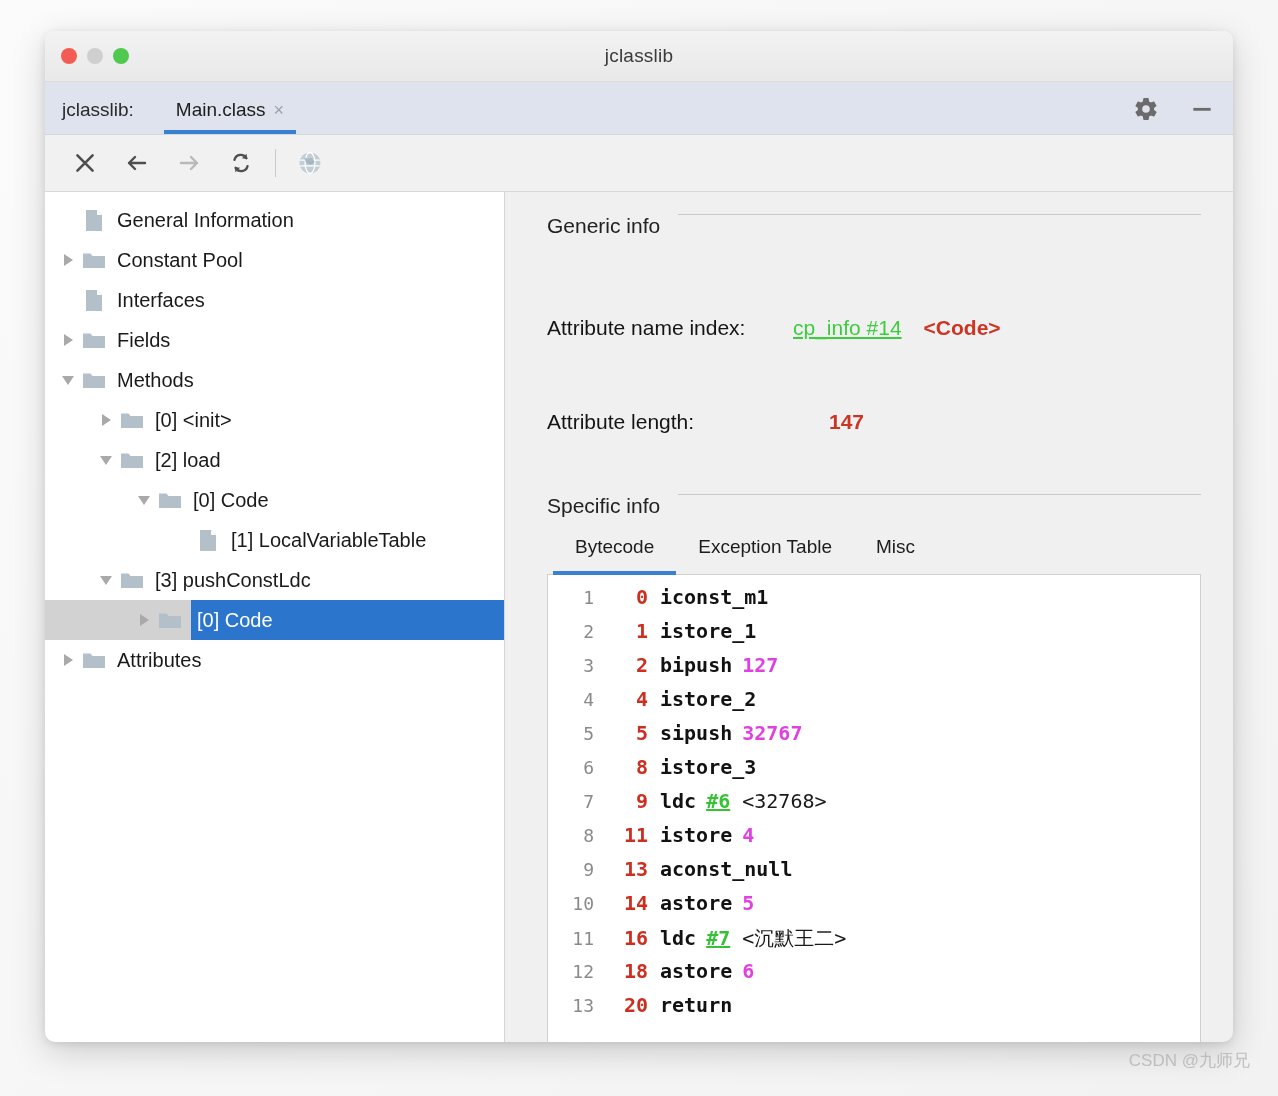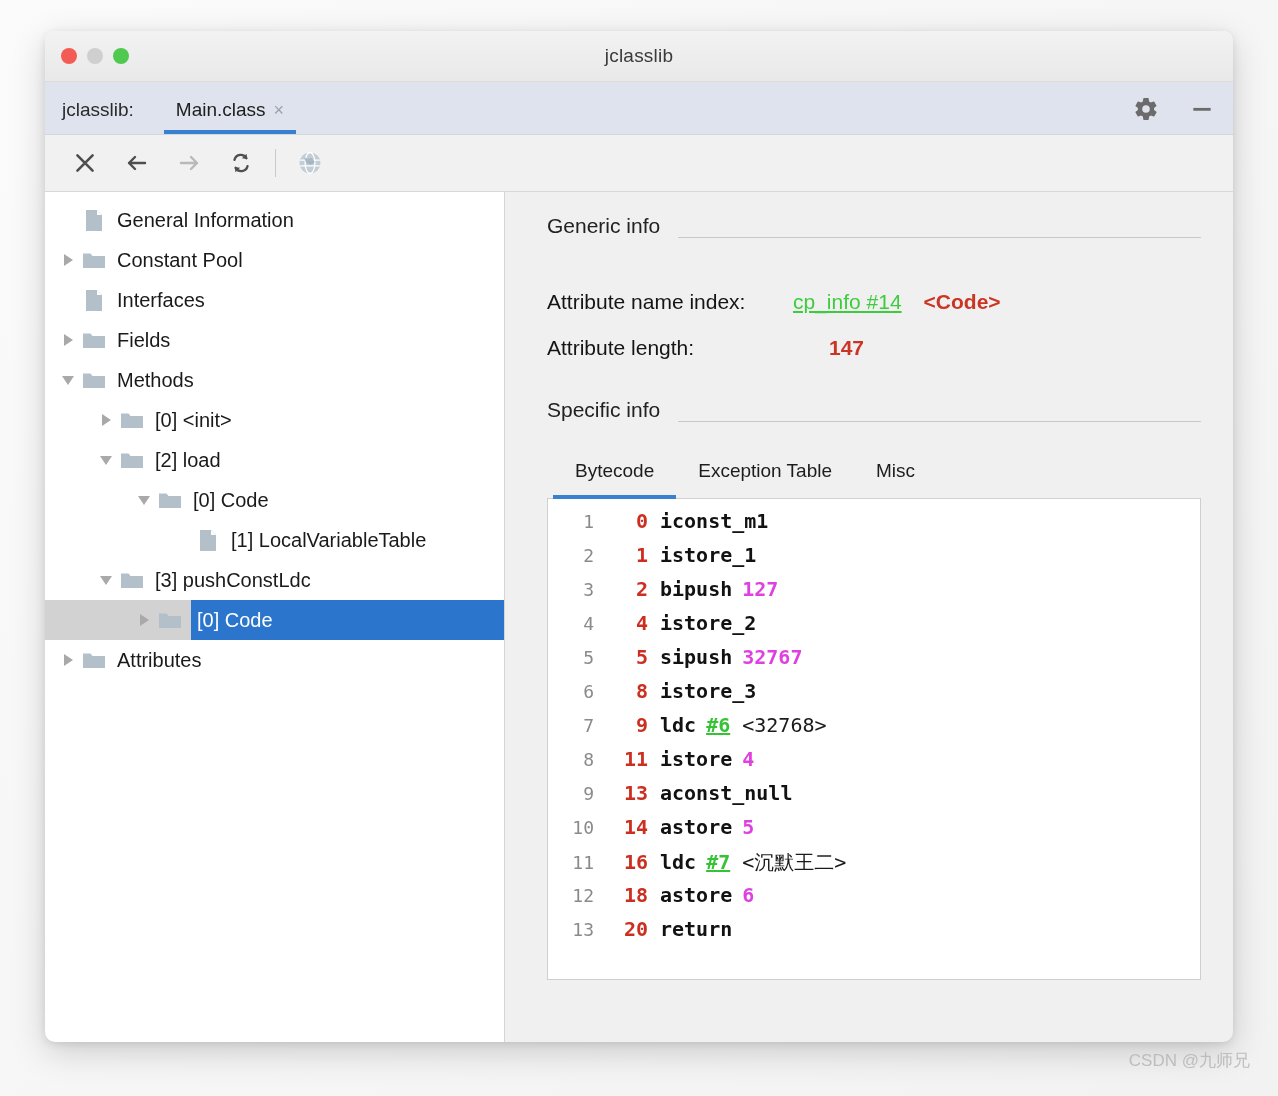--- a/index.html
+++ b/index.html
@@ -219,41 +219,42 @@
     position: absolute;
     top: 0; bottom: 0;
     background: #2b76cc;
     z-index: 1;
     right: 0;
   }
 
   
   .section-head {
     display: flex;
-    align-items: flex-end;
+    align-items: flex-start;
     gap: 18px;
     margin-bottom: 4px;
   }
   .section-title {
     font-size: 21px;
     color: #222;
     white-space: nowrap;
   }
   .section-rule {
     flex: 1 1 auto;
     height: 1px;
     background: #c9c9c9;
   }
   .kv-table {
     margin-top: 26px;
   }
   .kv-row {
     display: flex;
-    align-items: flex-end;
+    align-items: flex-start;
     height: 46px;
+    margin-top: 48px;
   }
   .kv-key {
     font-size: 21px;
     color: #151515;
     width: 246px;
     flex: 0 0 246px;
   }
   .kv-link {
     font-size: 21px;
     color: #3dcc3d;
@@ -266,21 +267,21 @@
     color: #cc3424;
     font-weight: bold;
   }
   .kv-val-indent { padding-left: 36px; }
 
   .specific-wrap { margin-top: 38px; }
 
   .tabs-row {
     display: flex;
     align-items: flex-end;
-    margin-top: 34px;
+    margin-top: 14px;
     padding-left: 6px;
     border-bottom: 1px solid #d0d0d0;
   }
   .sub-tab {
     font-size: 19px;
     color: #1d1d1d;
     padding: 0 22px 13px 22px;
     cursor: pointer;
     border-bottom: 4px solid transparent;
     margin-bottom: -1px;

